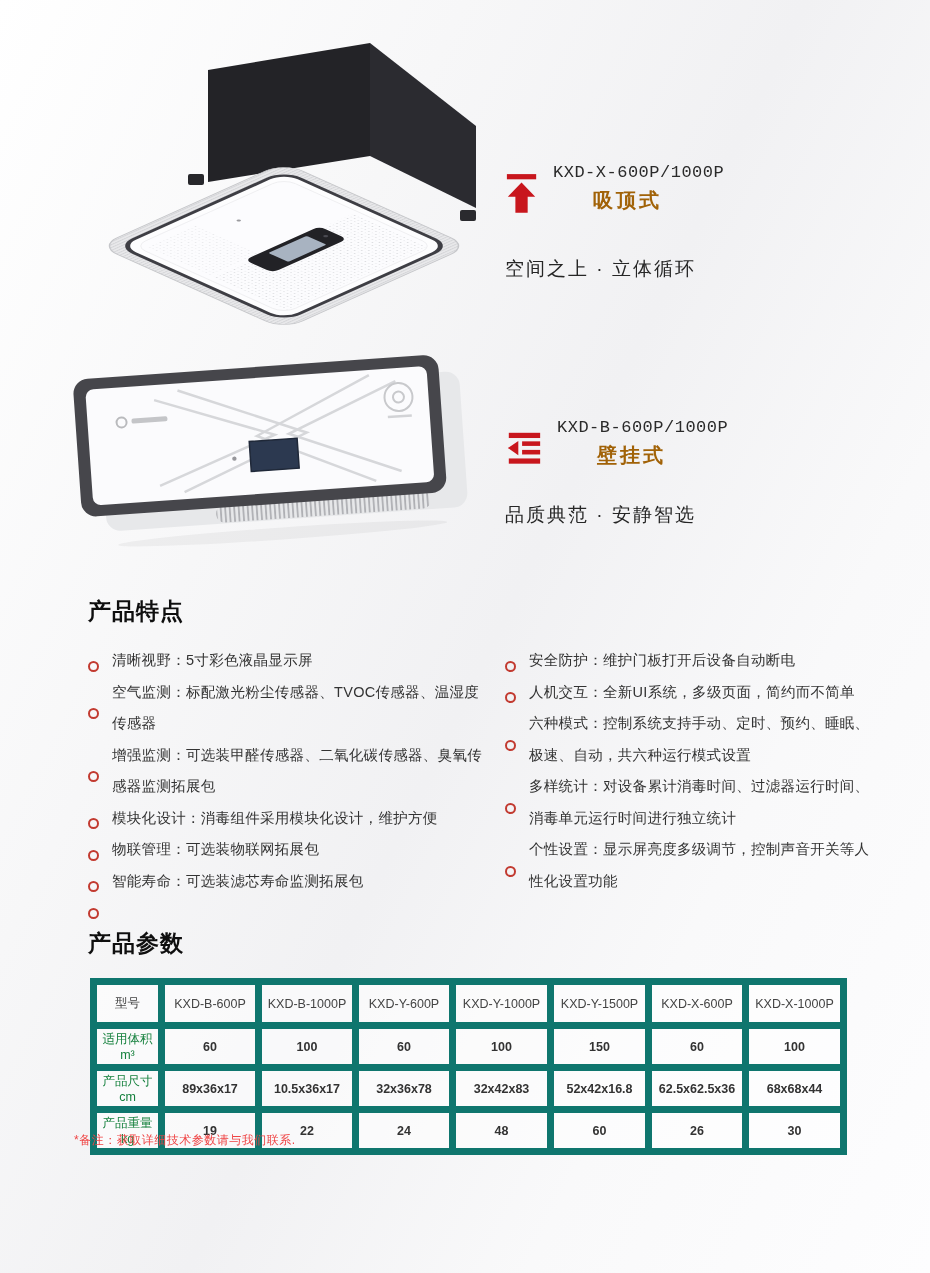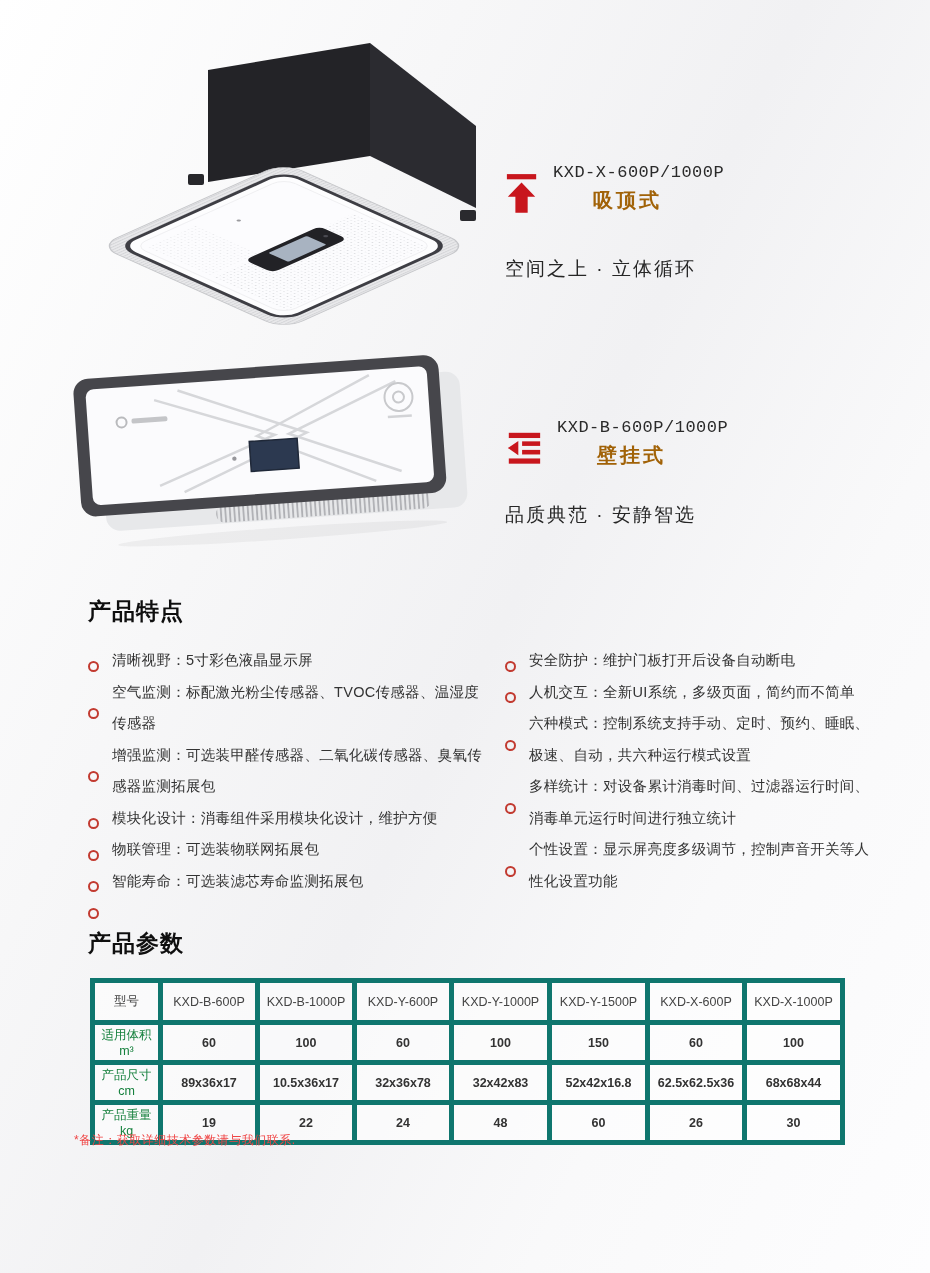--- a/index.html
+++ b/index.html
@@ -21,21 +21,21 @@
   ul.features{list-style:none;margin:0;padding:0;}
   ul.features li{display:flex;align-items:center;}
   ul.features .dot{
     flex:none;width:7px;height:7px;border:2px solid #c23a30;border-radius:50%;
     margin:11px 13px 0 0;background:transparent;
   }
   ul.features .ftext{font-size:14.5px;line-height:31.5px;color:#333;letter-spacing:.3px;}
   
   table.specs{border-collapse:collapse;table-layout:fixed;width:750px;background:rgba(255,255,255,.55);}
   table.specs th,table.specs td{
-    border:5px solid #0f766e;font-weight:400;text-align:center;
+    border:7px solid #0f766e;font-weight:400;text-align:center;
     font-size:12.5px;color:#4a4a4a;padding:0;height:35px;vertical-align:middle;
   }
   table.specs thead th{height:37px;color:#444;}
   table.specs td{color:#333;font-weight:600;}
   table.specs th.rowlabel{color:#15803d;font-weight:400;}
   .note{font-size:12px;color:#ef4444;letter-spacing:.5px;}
 </style>
 </head>
 <body>
 

